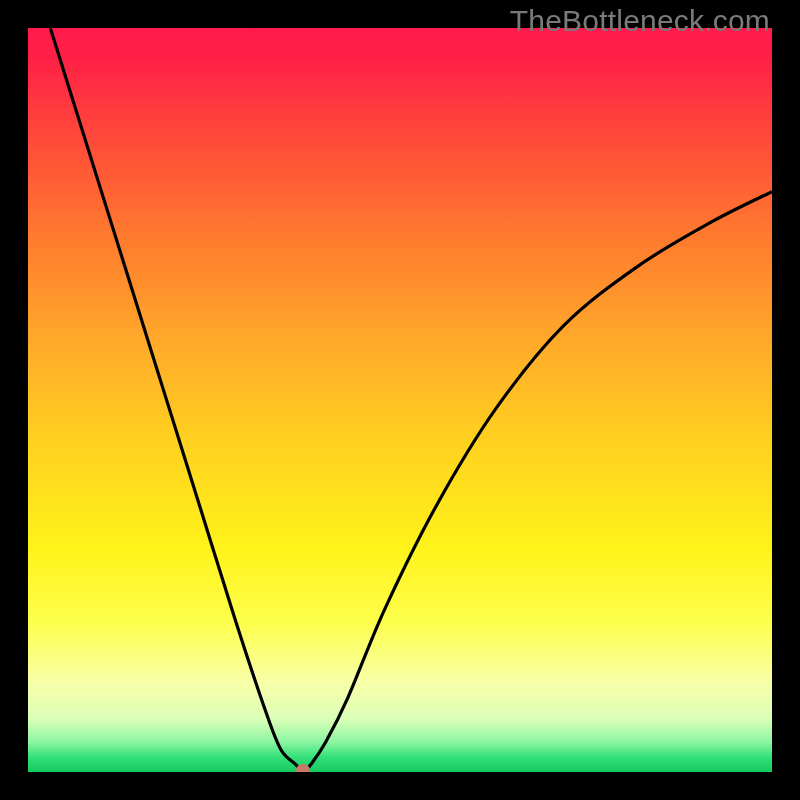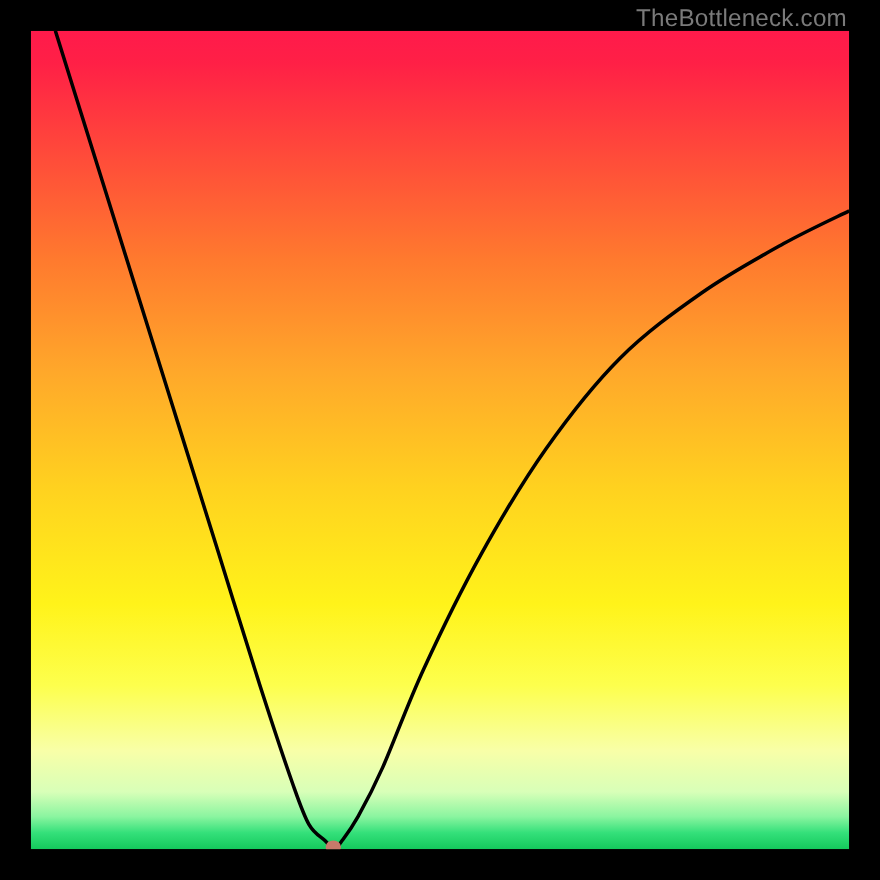--- a/index.html
+++ b/index.html
@@ -43,21 +43,21 @@
       #d8ffb8 93%,
       #8bf5a0 96%,
       #34e07a 98%,
       #14c95c 100%);
   }
   .watermark {
     position: absolute;
     top: 4px;
     right: 30px;
     color: #7a7a7a;
-    font-size: 22px;
+    font-size: 30px;
     font-weight: 500;
     letter-spacing: 0.2px;
     text-align: right;
   }
   svg.curve {
     position: absolute;
     inset: 0;
     width: 100%;
     height: 100%;
   }

